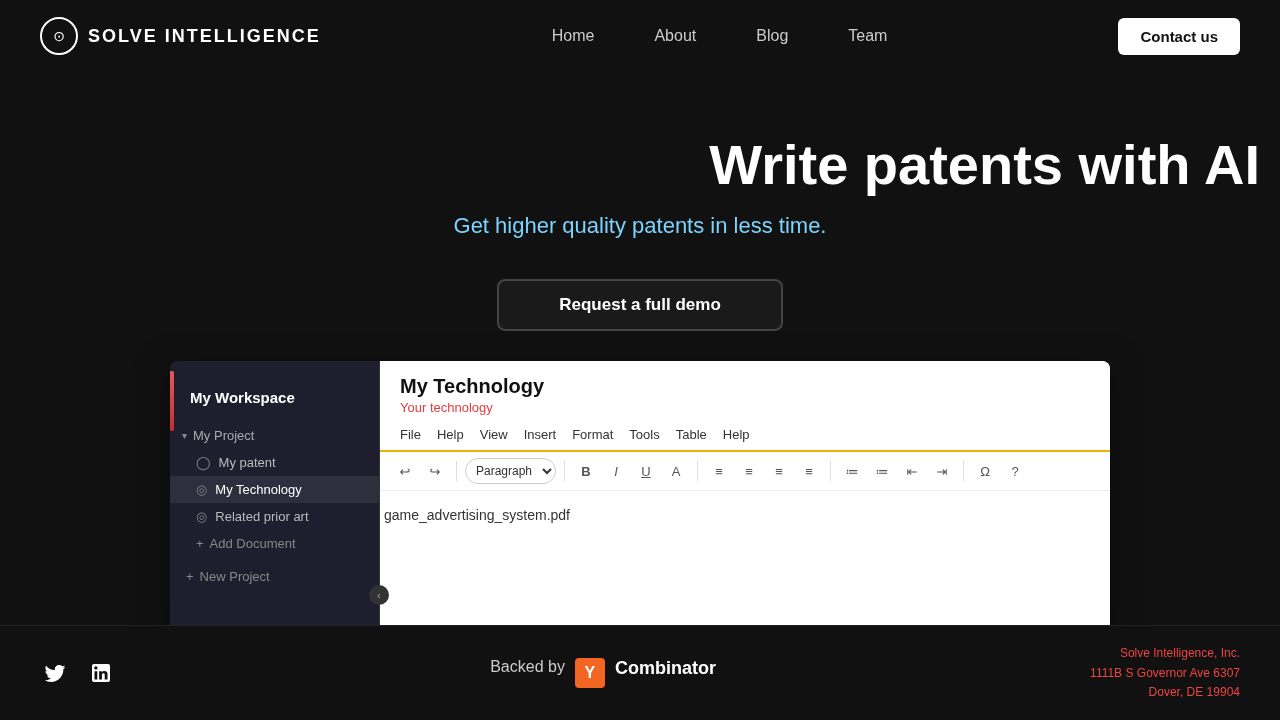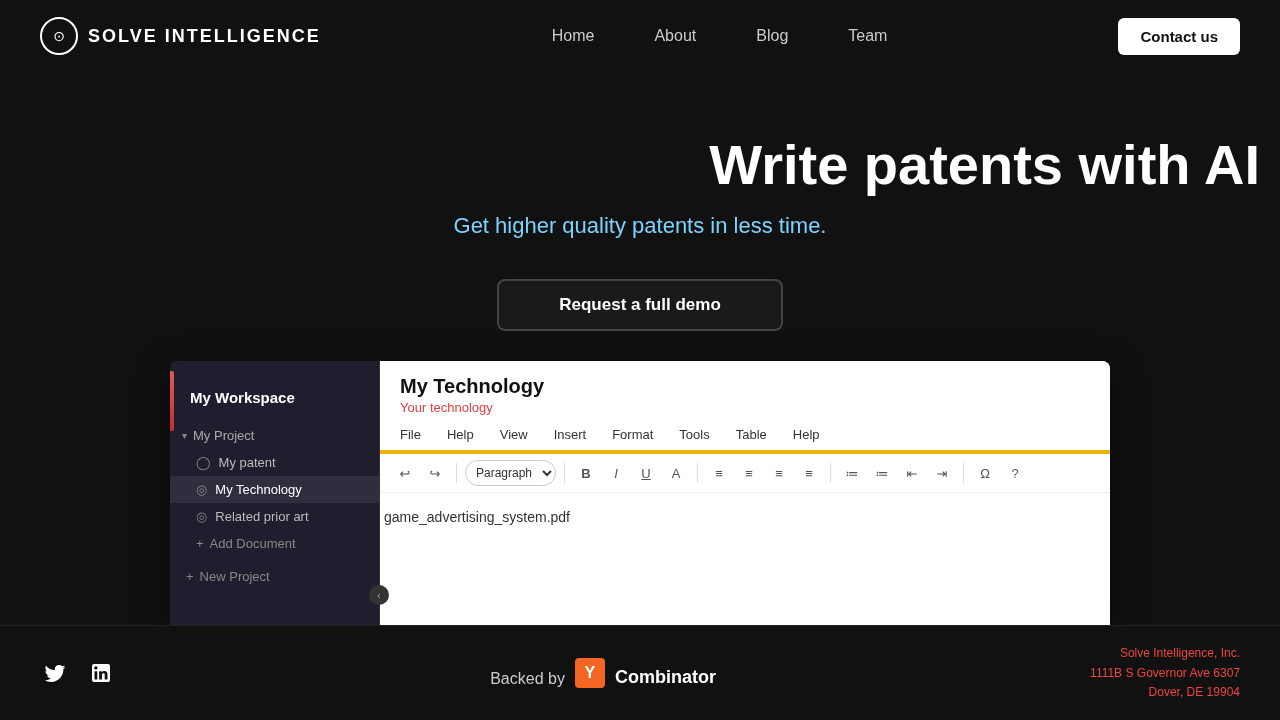--- a/index.html
+++ b/index.html
@@ -217,23 +217,23 @@
       font-weight: 700;
       color: #111;
     }
     .editor-subtitle {
       font-size: 13px;
       color: #e04040;
       margin-top: 2px;
     }
     .editor-menubar {
       display: flex;
-      gap: 26px;
+      gap: 16px;
       padding: 8px 20px;
-      border-bottom: 4px solid #eab308;
+      border-bottom: 2px solid #eab308;
       font-size: 13px;
       color: #333;
       background: #fff;
     }
     .menu-item { cursor: pointer; }
     .editor-toolbar {
       display: flex;
       align-items: center;
       gap: 4px;
       padding: 6px 12px;
@@ -297,21 +297,21 @@
       height: 30px;
       display: flex;
       align-items: center;
       justify-content: center;
       color: #fff;
       font-size: 18px;
       cursor: pointer;
     }
     .footer-center {
       display: flex;
-      align-items: flex-end;
+      align-items: flex-start;
       gap: 10px;
       font-size: 16px;
       color: #ccc;
     }
     .yc-badge {
       background: #f26522;
       color: #fff;
       font-weight: 800;
       font-size: 16px;
       width: 30px;

